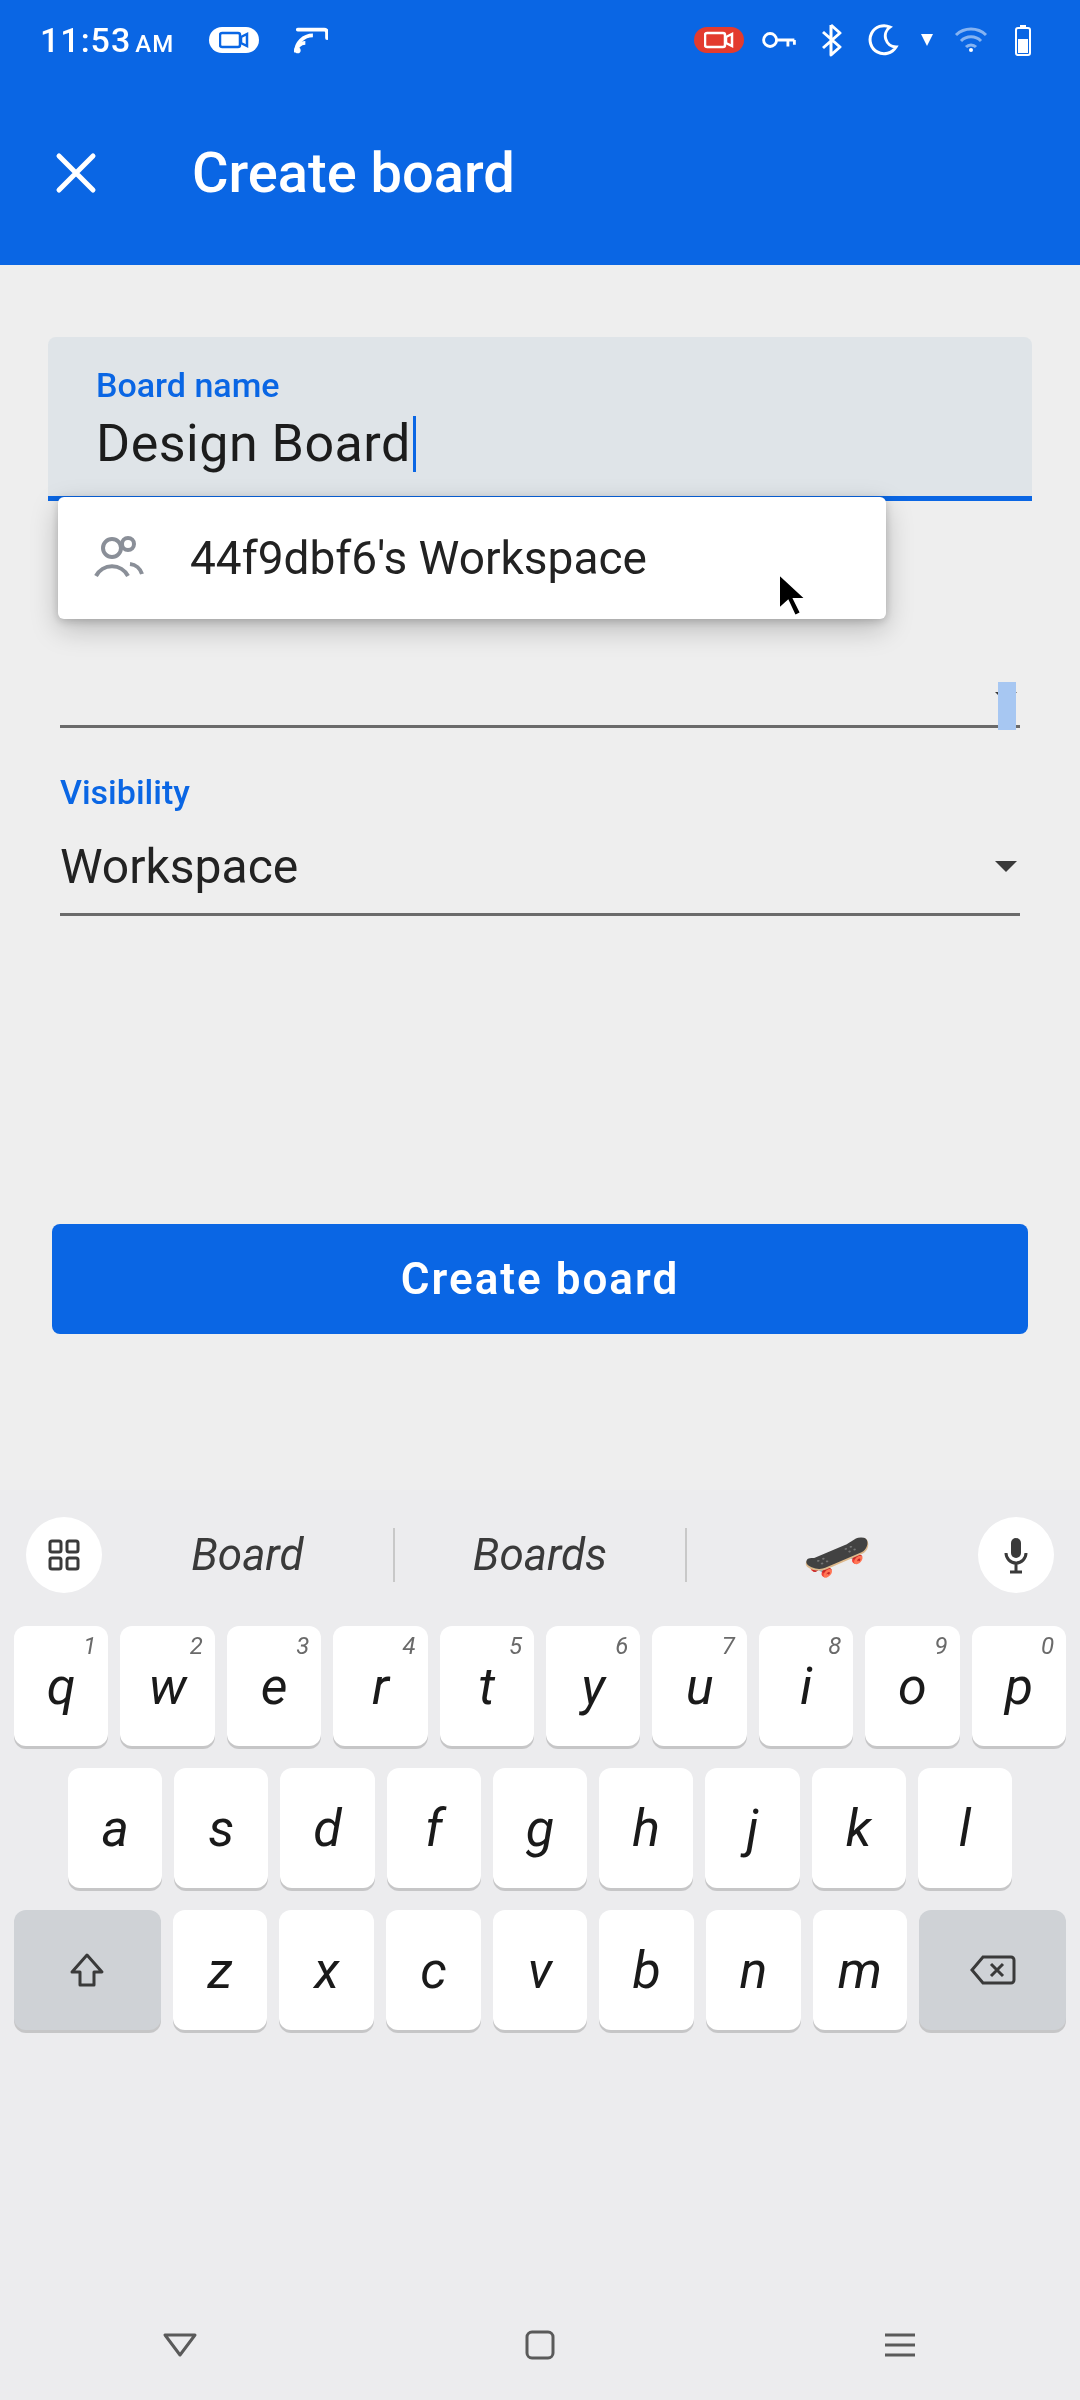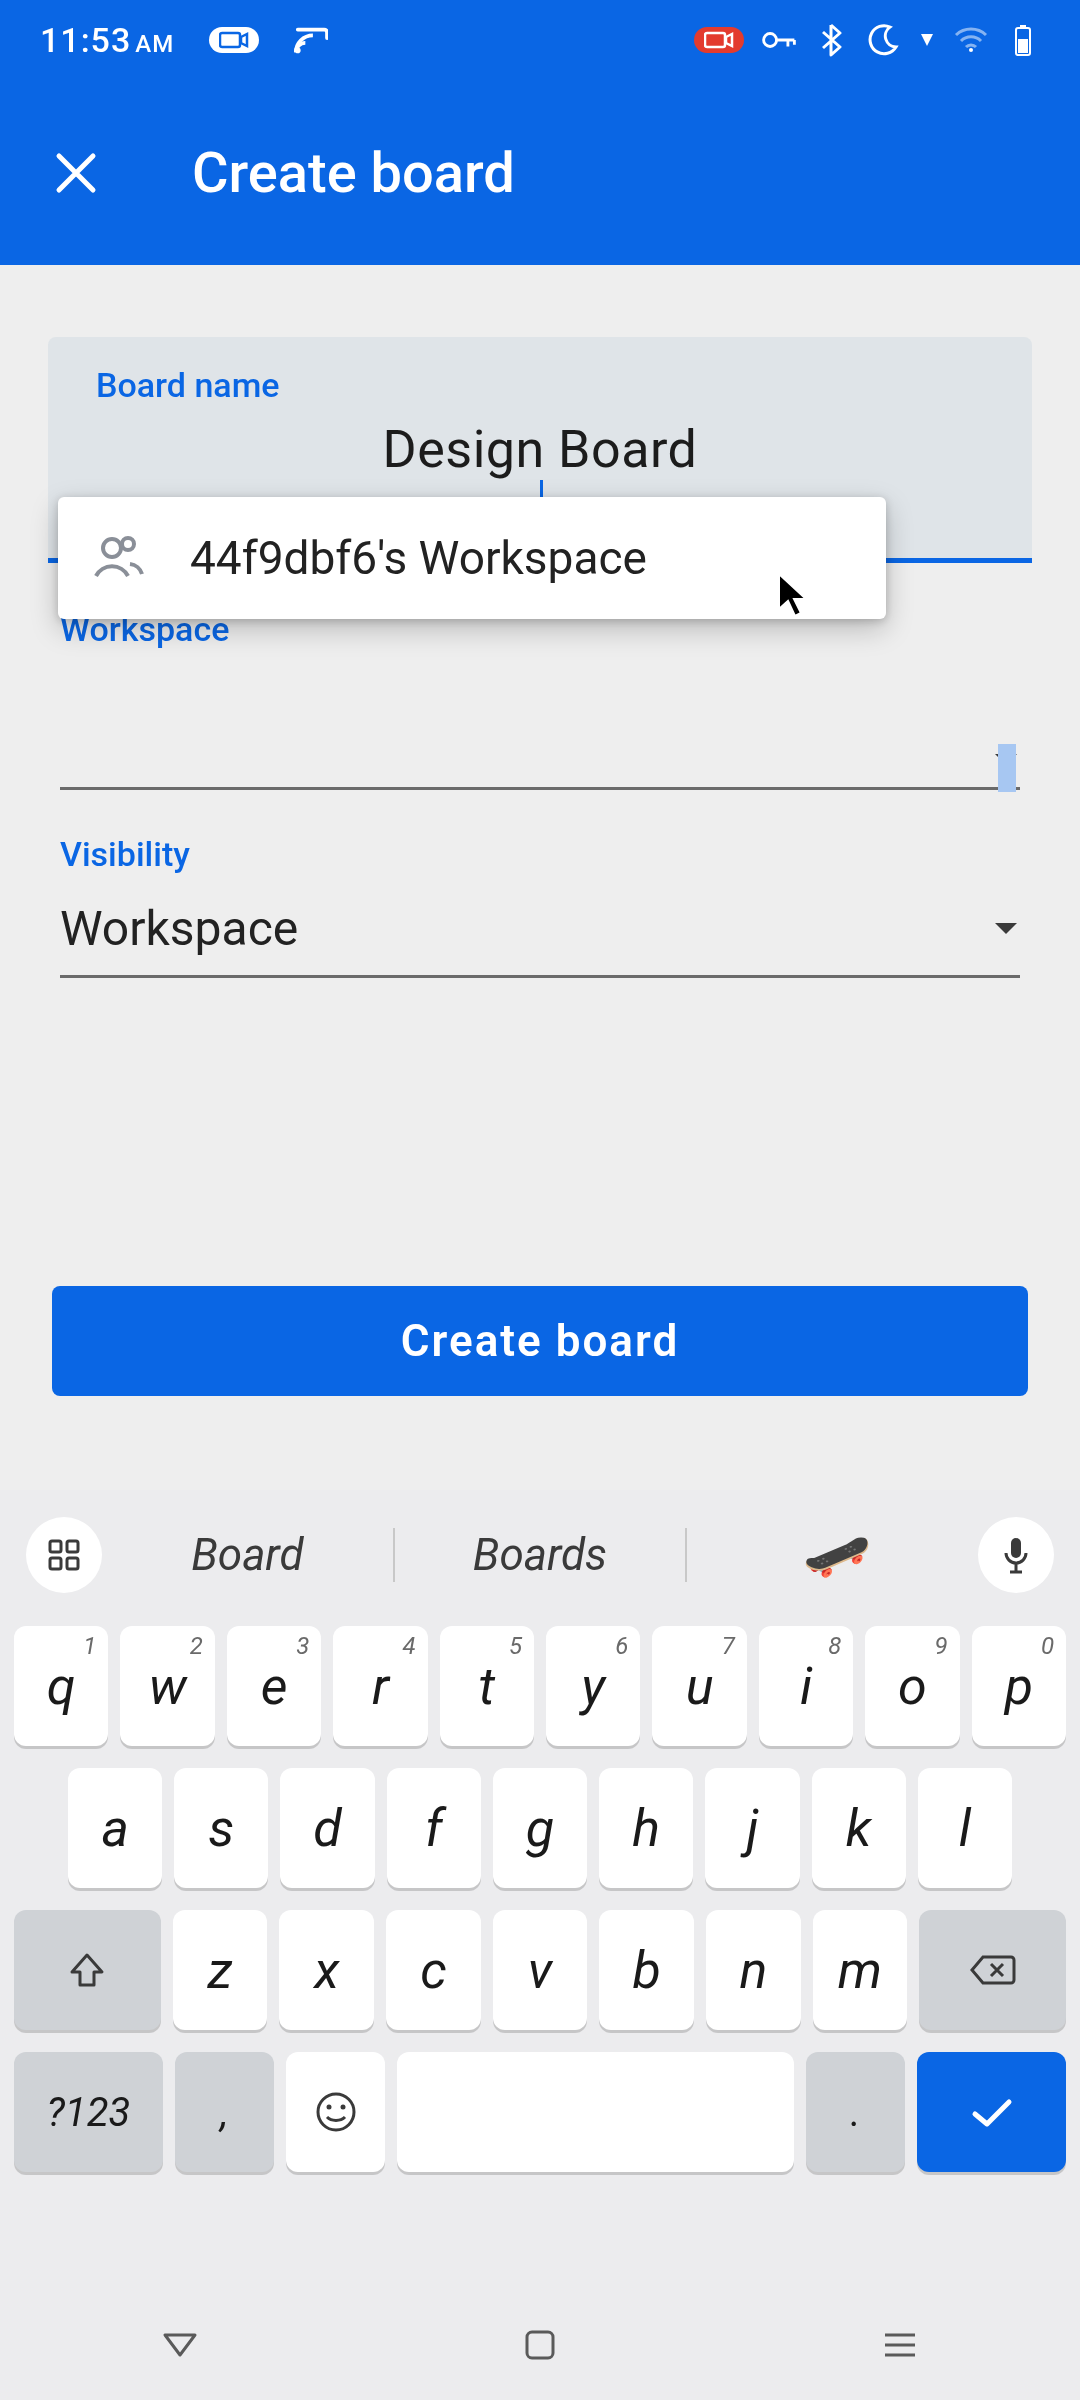--- a/index.html
+++ b/index.html
@@ -18,22 +18,22 @@
 
   
   .app-bar { height: 185px; background: #0a66e4; display: flex; align-items: center; padding: 0 48px; gap: 88px; }
   .close-btn { width: 56px; height: 56px; display: flex; align-items: center; justify-content: center; cursor: pointer; }
   .app-title { color: #fff; font-size: 56px; font-weight: 500; }
 
   
   .form-area { padding: 72px 48px 0 48px; position: relative; }
 
   .field-card { background: #dfe4e8; border-radius: 8px 8px 0 0; padding: 28px 48px 22px 48px; border-bottom: 5px solid #0a66e4; }
-  .field-label-sm { color: #0a66e4; font-size: 34px; font-weight: 500; margin-bottom: 14px; }
-  .field-value-row { display: flex; align-items: center; flex-direction: column; }
+  .field-label-sm { color: #0a66e4; font-size: 34px; font-weight: 500; margin-bottom: 8px; }
+  .field-value-row { display: flex; align-items: center; }
   .field-value { color: #1c1c1c; font-size: 52px; font-weight: 400; letter-spacing: 0.5px; }
   .caret { width: 3px; height: 56px; background: #0a66e4; margin-left: 2px; }
 
   .section-label { color: #0a66e4; font-size: 34px; font-weight: 500; margin-top: 46px; margin-left: 12px; }
 
   .dropdown-popup {
     position: absolute;
     left: 58px;
     top: 232px;
     width: 828px;
@@ -315,39 +315,20 @@
           <div class="key">b</div>
           <div class="key">n</div>
           <div class="key">m</div>
           <div class="key key-wider">
             <svg width="48" height="34" viewBox="0 0 48 34">
                 <path d="M14 4 H42 A3 3 0 0 1 45 7 V27 A3 3 0 0 1 42 30 H14 L3 17 Z" stroke="#3a3a3a" stroke-width="3" fill="none"></path>
                 <path d="M22 11 L34 23 M34 11 L22 23" stroke="#3a3a3a" stroke-width="3"></path>
               </svg>
           </div>
         </div>
-        <div class="key-row row4">
-          <div class="key key-gray sym-key">?123</div>
-          <div class="key key-gray">,</div>
-          <div class="key">
-            <svg width="44" height="44" viewBox="0 0 44 44">
-                <circle cx="22" cy="22" r="18" stroke="#3a3a3a" stroke-width="3" fill="none"></circle>
-                <circle cx="15" cy="17" r="2.5" fill="#3a3a3a"></circle>
-                <circle cx="29" cy="17" r="2.5" fill="#3a3a3a"></circle>
-                <path d="M13 27 A11 8 0 0 0 31 27" stroke="#3a3a3a" stroke-width="3" fill="none"></path>
-              </svg>
-          </div>
-          <div class="key space-key"></div>
-          <div class="key key-gray">.</div>
-          <div class="key key-accent sym-key">
-            <svg width="50" height="36" viewBox="0 0 50 36">
-                <path d="M8 20 L20 30 L42 8" stroke="#fff" stroke-width="5" fill="none" stroke-linecap="round" stroke-linejoin="round"></path>
-              </svg>
-          </div>
-        </div>
       </div>
     </div>
 
     <div class="nav-bar">
       <div class="nav-btn">
         <svg width="40" height="30" viewBox="0 0 40 30">
             <path d="M5 5 L35 5 L20 25 Z" stroke="#5a5a5a" stroke-width="3" fill="none" stroke-linejoin="round"></path>
           </svg>
       </div>
       <div class="nav-btn">

